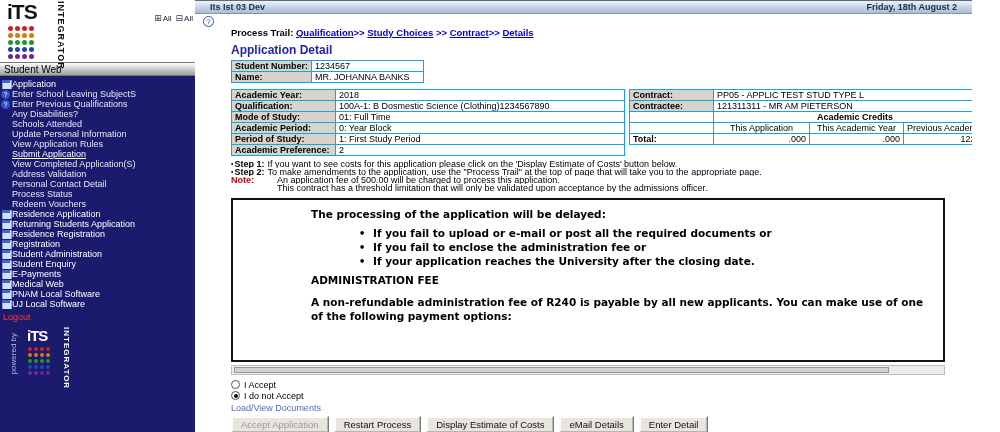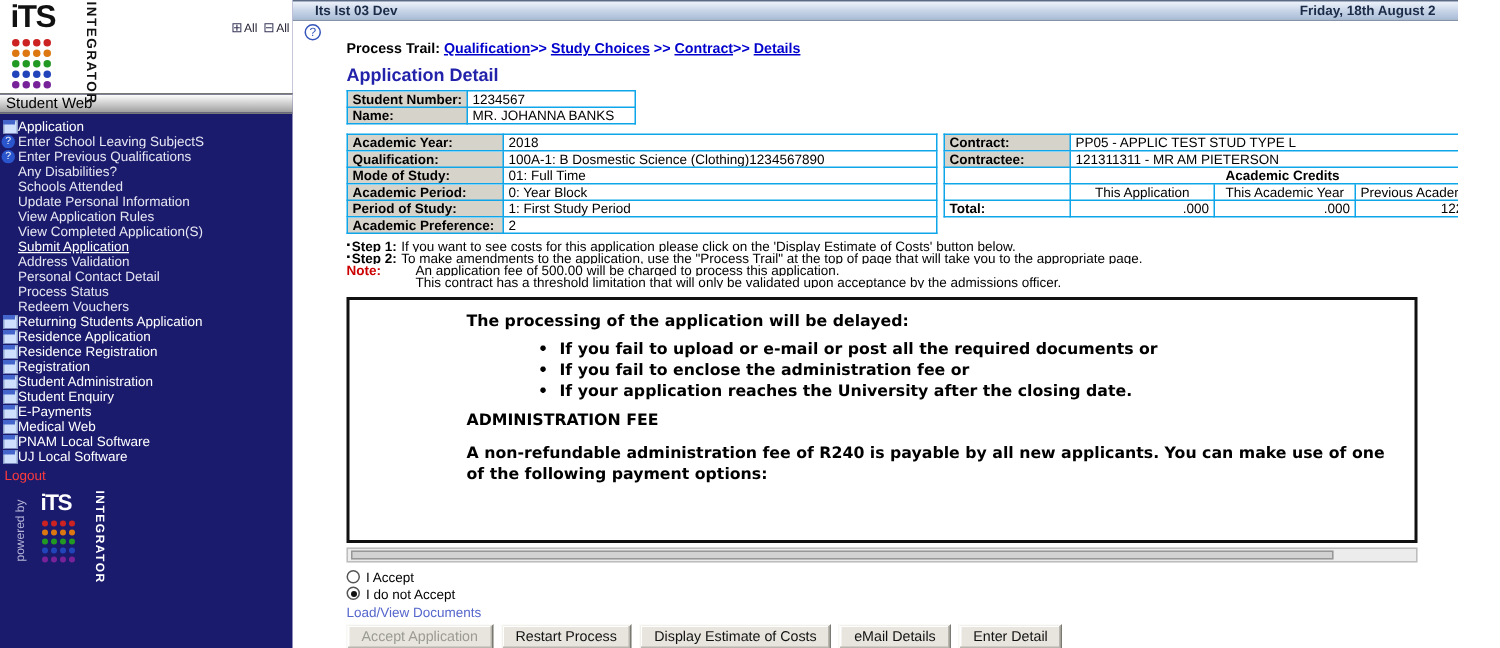--- a/index.html
+++ b/index.html
@@ -156,51 +156,51 @@
           <span class="lbl">Schools Attended</span>
         </div>
       <div class="mi sub">
           <span class="ico"></span>
           <span class="lbl">Update Personal Information</span>
         </div>
       <div class="mi sub">
           <span class="ico"></span>
           <span class="lbl">View Application Rules</span>
         </div>
+      <div class="mi sub current">
+          <span class="ico"></span>
+          <span class="lbl">Submit Application</span>
+        </div>
       <div class="mi sub">
           <span class="ico"></span>
           <span class="lbl">View Completed Application(S)</span>
         </div>
-      <div class="mi sub current">
-          <span class="ico"></span>
-          <span class="lbl">Submit Application</span>
-        </div>
       <div class="mi sub">
           <span class="ico"></span>
           <span class="lbl">Address Validation</span>
         </div>
       <div class="mi sub">
           <span class="ico"></span>
           <span class="lbl">Personal Contact Detail</span>
         </div>
       <div class="mi sub">
           <span class="ico"></span>
           <span class="lbl">Process Status</span>
         </div>
       <div class="mi sub">
           <span class="ico"></span>
           <span class="lbl">Redeem Vouchers</span>
         </div>
       <div class="mi top">
           <span class="ico win"></span>
+          <span class="lbl">Residence Application</span>
+        </div>
+      <div class="mi top">
+          <span class="ico win"></span>
           <span class="lbl">Returning Students Application</span>
-        </div>
-      <div class="mi top">
-          <span class="ico win"></span>
-          <span class="lbl">Residence Application</span>
         </div>
       <div class="mi top">
           <span class="ico win"></span>
           <span class="lbl">Residence Registration</span>
         </div>
       <div class="mi top">
           <span class="ico win"></span>
           <span class="lbl">Registration</span>
         </div>
       <div class="mi top">

